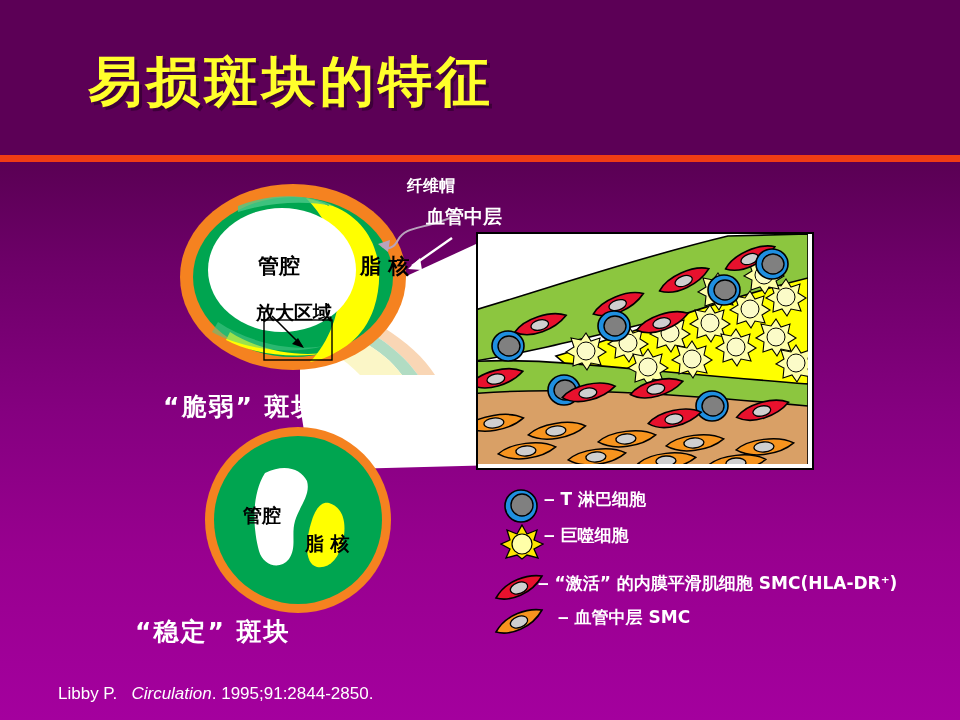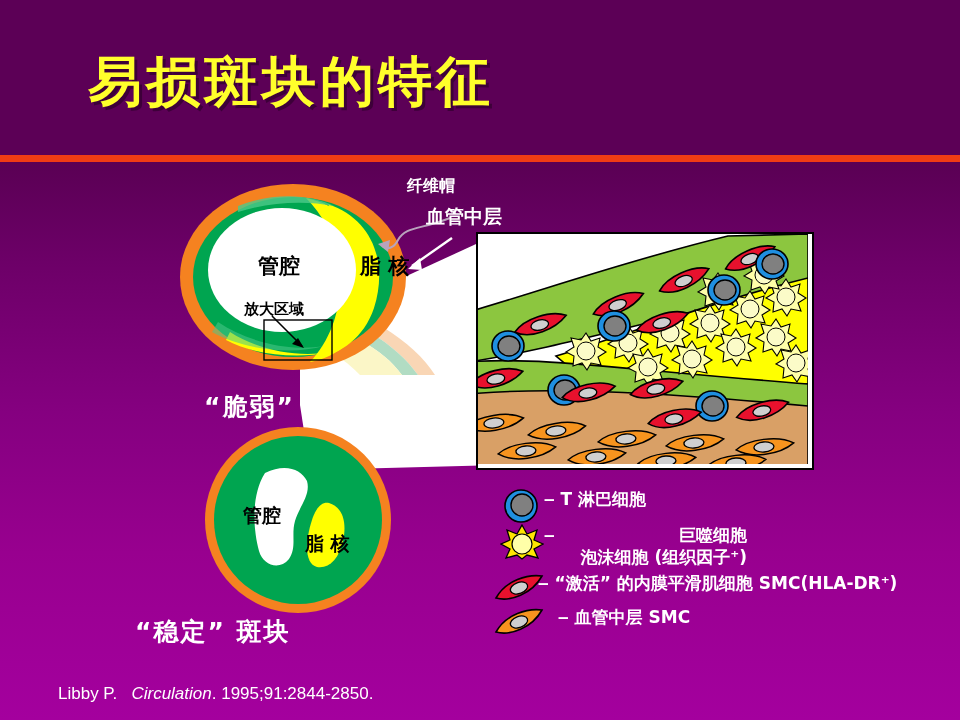--- a/index.html
+++ b/index.html
@@ -144,38 +144,38 @@
     <path d="M 52 150 C 80 168 120 176 152 170 C 118 178 74 172 48 158 Z" fill="#ffff00"></path>
     <path d="M 40 140 C 70 160 112 170 146 164 C 110 174 62 166 34 150 Z" fill="#4cc98a" opacity="0.55"></path>
   </svg>
 
   <svg style="position:absolute;left:258px;top:310px;width:80px;height:52px;" viewBox="0 0 80 52">
     <rect x="6" y="10" width="68" height="40" fill="none" stroke="#000" stroke-width="1.4"></rect>
     <line x1="14" y1="6" x2="44" y2="36" stroke="#000" stroke-width="1.6"></line>
     <polygon points="46,38 34,34 40,28" fill="#000"></polygon>
   </svg>
 
-  <div class="cn-dark" style="left:244px; top:300px; font-size:15px;">放大区域</div>
+  <div class="cn-dark" style="left:256px; top:300px; font-size:19px;">放大区域</div>
 
   <div class="cn-dark" style="left:258px; top:252px; font-size:21px;">管腔</div>
 
   <div class="cn-dark" style="left:360px; top:252px; font-size:21px;">脂 核</div>
 
   <svg style="position:absolute;left:300px;top:196px;width:160px;height:90px;" viewBox="0 0 160 90">
     <path d="M 150 22 C 120 34 106 30 98 44 C 94 52 88 54 82 50" fill="none" stroke="#b9a3bd" stroke-width="2"></path>
     <polygon points="78,48 90,44 88,56" fill="#b9a3bd"></polygon>
     <line x1="152" y1="42" x2="112" y2="70" stroke="#ffffff" stroke-width="2.4"></line>
     <polygon points="108,73 120,62 122,74" fill="#ffffff"></polygon>
   </svg>
 
   <div class="cn-label" style="left:399px; top:176px; font-size:16px;margin-left:8px;">纤维帽</div>
 
   <div class="cn-label" style="left:410px; top:204px; font-size:19px;margin-left:16px;">血管中层</div>
 
-  <div class="cn-label" style="left:163px; top:390px; font-size:25px; letter-spacing:2px;margin-left:41px;">“脆弱” 斑块</div>
+  <div class="cn-label" style="left:163px; top:390px; font-size:25px; letter-spacing:2px;">“脆弱” 斑块</div>
 
   <svg style="position:absolute;left:203px;top:425px;width:190px;height:190px;" viewBox="0 0 190 190">
     <circle cx="95" cy="95" r="93" fill="#f58220"></circle>
     <circle cx="95" cy="95" r="84" fill="#00a550"></circle>
 
     <path d="M 62 48 C 82 38 98 44 104 56 C 108 70 96 82 92 96
              C 88 110 94 122 86 134 C 76 146 60 140 56 126
              C 50 104 48 70 62 48 Z" fill="#ffffff"></path>
 
     <path d="M 126 78 C 140 82 144 98 140 116 C 136 134 126 144 114 142
@@ -285,23 +285,22 @@
 
   <div class="legend-row" style="left:500px; top:524px;">
     <div class="legend-icon">
       <svg width="44" height="36" viewBox="0 0 44 36">
         <path d="M22,1 L27,10 L37,6 L34,16 L43,20 L34,25 L38,34 L27,31 L22,35
                  L17,31 L6,34 L10,25 L1,20 L10,16 L7,6 L17,10 Z" fill="#ffe600" stroke="#000" stroke-width="1.3"></path>
         <circle cx="22" cy="20" r="10" fill="#ffffA8" stroke="#000" stroke-width="1.2"></circle>
       </svg>
     </div>
     <span class="legend-dash">–</span>
-    <span style="display:flex;flex-direction:column;margin-left:20px;">
+    <span style="display:flex;flex-direction:column;">
       <span class="legend-text">巨噬细胞</span>
-      <span class="legend-text">泡沫细胞 (组织因子⁺)</span>
     </span>
   </div>
 
   <div class="legend-row" style="left:494px; top:572px;">
     <div class="legend-icon">
       <svg width="50" height="32" viewBox="0 0 50 32">
         <path d="M2,26 C12,8 34,2 48,4 C38,22 16,30 2,26 Z" fill="#e8112d" stroke="#000" stroke-width="1.6"></path>
         <ellipse cx="25" cy="16" rx="9" ry="5.5" fill="#cfcfcf" stroke="#000" stroke-width="1.3" transform="rotate(-20 25 16)"></ellipse>
       </svg>
     </div>

